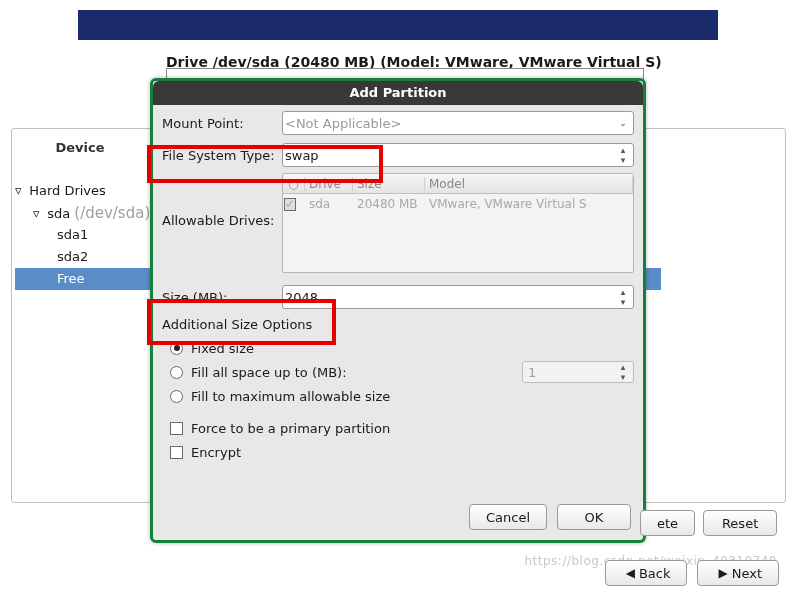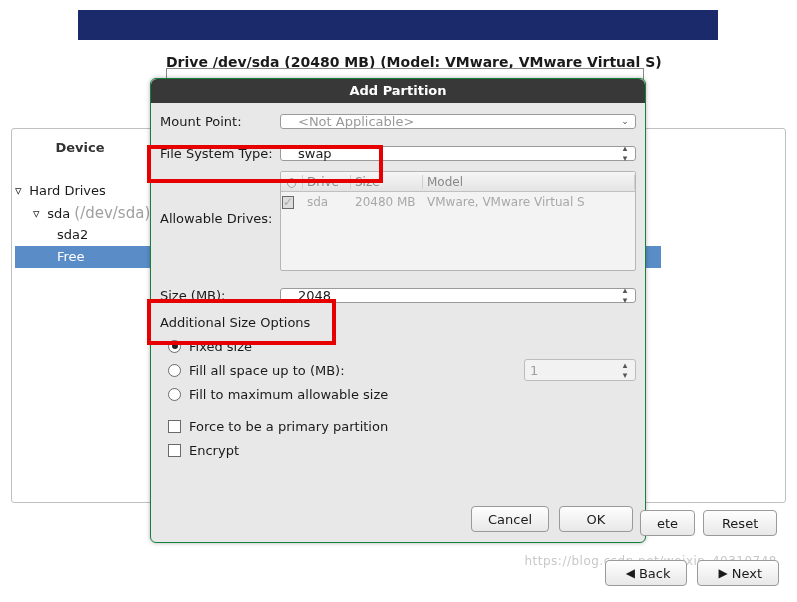--- a/index.html
+++ b/index.html
@@ -72,45 +72,45 @@
     color: #fff;
     width: 646px;
     padding-left: 42px;
   }
   
   .modal {
     position: absolute;
     top: 78px; left: 150px;
     width: 496px; height: 465px;
     background: #e8e8e8;
-    border: 1px solid #15803d;
+    border: 3px solid #15803d;
     border-radius: 6px;
     box-shadow: 0 0 4px rgba(0,0,0,0.3);
   }
   .modal-title {
     background: #383838;
     color: #fff;
     font-weight: bold;
     text-align: center;
     height: 24px; line-height: 24px;
     border-top-left-radius: 6px;
     border-top-right-radius: 6px;
     font-size: 13px;
   }
   .form { position: relative; padding: 4px 9px 0 9px; }
   .row { display: flex; align-items: center; min-height: 28px; margin-bottom: 4px; }
   .label-col { width: 120px; font-size: 13px; }
   .field-col { flex: 1; }
   .combo, .txt {
-    width: 100%; height: 15px;
+    width: 100%; height: 24px;
     border: 1px solid #9a9a9a;
     border-radius: 3px;
     background: #fff;
     display: flex; align-items: center;
-    padding: 0 17px; font-size: 13px;
+    padding: 0 2px; font-size: 13px;
     position: relative;
   }
   .combo-arrow, .spin-arrows {
     position: absolute; right: 2px; top: 2px; bottom: 2px;
     width: 16px;
     display: flex; flex-direction: column; align-items: center; justify-content: center;
     color: #555; font-size: 9px;
   }
   .combo .placeholder { color: #9a9a9a; }
   .drives-table {
@@ -188,20 +188,21 @@
 <div class="tree">
   <div class="tree-row tree-indent0">
     <span class="tree-caret">▿</span>
     <span>Hard Drives</span>
   </div>
   <div class="tree-row tree-indent1">
     <span class="tree-caret">▿</span>
     <span>sda</span>
     <span class="tree-minor">(/dev/sda)</span>
   </div>
+  <div class="tree-row tree-indent2">sda1</div>
   <div class="tree-row tree-indent2">sda2</div>
   <div class="tree-row tree-free">Free</div>
 </div>
 
 <div class="modal">
   <div class="modal-title">Add Partition</div>
   <div class="form">
     <div class="row">
       <div class="label-col">Mount Point:</div>
       <div class="field-col">

